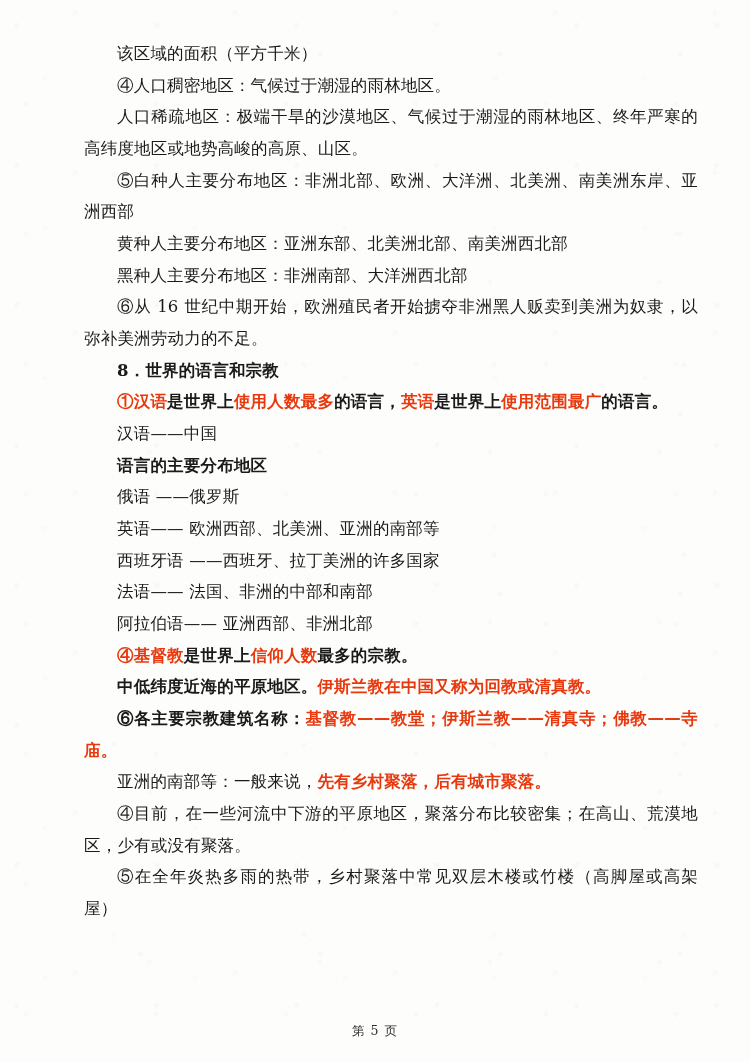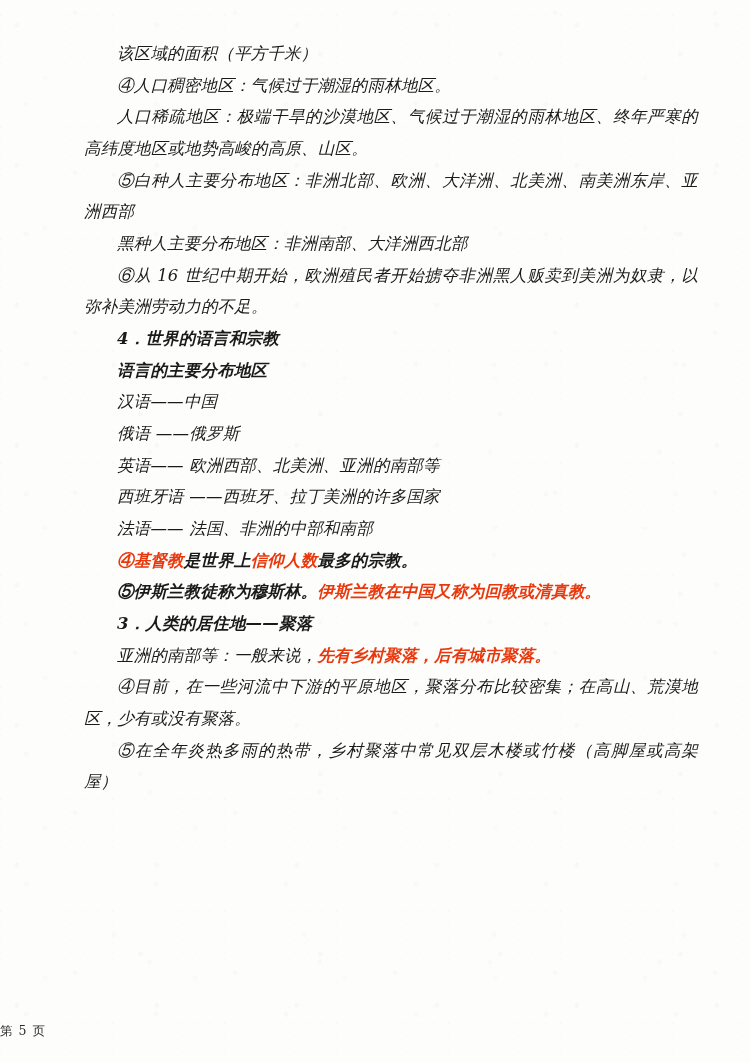--- a/index.html
+++ b/index.html
@@ -32,21 +32,20 @@
       linear-gradient(15deg, rgba(0,0,0,0.010) 0 1px, transparent 1px 11px);
     background-size: 140px 140px, 160px 160px, 180px 180px, 150px 150px, 170px 170px, 130px 130px, 190px 190px, 14px 14px, 16px 16px;
     z-index: 0;
   }
   .page {
     position: absolute;
     inset: 0;
     z-index: 1;
     padding: 38px 52px 0 84px;
     box-sizing: border-box;
-    font-style: italic;
   }
   .doc {
     font-size: 16.5px;
     line-height: 1.92;
     letter-spacing: 0.2px;
     text-align: justify;
   }
   .p {
     margin: 0;
     text-indent: 0;
@@ -57,49 +56,52 @@
   }
   .b-red {
     color: #e8380d;
     font-weight: 700;
   }
   .footer {
     position: absolute;
     left: 0;
     right: 0;
     bottom: 22px;
-    text-align: left;
+    text-align: center;
     font-size: 12.5px;
     color: #2b2b2b;
     z-index: 2;
     letter-spacing: 1px;
   }
 </style>
 </head>
 <body>
 
 <div class="paper"></div>
 
 <div class="page">
   <div class="doc" id="doc-body">
       <p class="p ind1"><span>该区域的面积（平方千米）</span></p>
       <p class="p ind1"><span>④人口稠密地区：气候过于潮湿的雨林地区。</span></p>
       <p class="p ind1"><span>人口稀疏地区：极端干旱的沙漠地区、气候过于潮湿的雨林地区、终年严寒的高纬度地区或地势高峻的高原、山区。</span></p>
       <p class="p ind1"><span>⑤白种人主要分布地区：非洲北部、欧洲、大洋洲、北美洲、南美洲东岸、亚洲西部</span></p>
+      <p class="p ind1"><span>黄种人主要分布地区：亚洲东部、北美洲北部、南美洲西北部</span></p>
       <p class="p ind1"><span>黑种人主要分布地区：非洲南部、大洋洲西北部</span></p>
       <p class="p ind1"><span>⑥从 16 世纪中期开始，欧洲殖民者开始掳夺非洲黑人贩卖到美洲为奴隶，以弥补美洲劳动力的不足。</span></p>
-      <p class="p ind1"><span class="bold">4．世界的语言和宗教</span></p>
+      <p class="p ind1"><span class="bold">8．世界的语言和宗教</span></p>
+      <p class="p ind1"><span class="b-red">①</span><span class="b-red">汉语</span><span class="bold">是世界上</span><span class="b-red">使用人数最多</span><span class="bold">的语言，</span><span class="b-red">英语</span><span class="bold">是世界上</span><span class="b-red">使用范围最广</span><span class="bold">的语言。</span></p>
+      <p class="p ind1"><span>汉语——中国</span></p>
       <p class="p ind1"><span class="bold">语言的主要分布地区</span></p>
-      <p class="p ind1"><span>汉语——中国</span></p>
       <p class="p ind1"><span>俄语 ——俄罗斯</span></p>
       <p class="p ind1"><span>英语—— 欧洲西部、北美洲、亚洲的南部等</span></p>
       <p class="p ind1"><span>西班牙语 ——西班牙、拉丁美洲的许多国家</span></p>
       <p class="p ind1"><span>法语—— 法国、非洲的中部和南部</span></p>
+      <p class="p ind1"><span>阿拉伯语—— 亚洲西部、非洲北部</span></p>
       <p class="p ind1"><span class="b-red"> ④</span><span class="b-red">基督教</span><span class="bold">是世界上</span><span class="b-red">信仰人数</span><span class="bold">最多的宗教。</span></p>
-      <p class="p ind1"><span class="bold">⑤伊斯兰教徒称为穆斯林。</span><span class="b-red">伊斯兰教在中国又称为回教或清真教。</span></p>
-      <p class="p ind1"><span class="bold">3．人类的居住地——聚落</span></p>
+      <p class="p ind1"><span class="bold">中低纬度近海的平原地区。</span><span class="b-red">伊斯兰教在中国又称为回教或清真教。</span></p>
+      <p class="p ind1"><span class="bold">⑥各主要宗教建筑名称：</span><span class="b-red">基督教——教堂；伊斯兰教——清真寺；佛教——寺庙。</span></p>
       <p class="p ind1"><span>亚洲的南部等：一般来说，</span><span class="b-red">先有乡村聚落，后有城市聚落。</span></p>
       <p class="p ind1"><span>④目前，在一些河流中下游的平原地区，聚落分布比较密集；在高山、荒漠地区，少有或没有聚落。</span></p>
       <p class="p ind1"><span>⑤在全年炎热多雨的热带，乡村聚落中常见双层木楼或竹楼（高脚屋或高架屋）</span></p>
     </div>
 </div>
 
 <div class="footer">第 5 页</div>
 
 </body></html>

